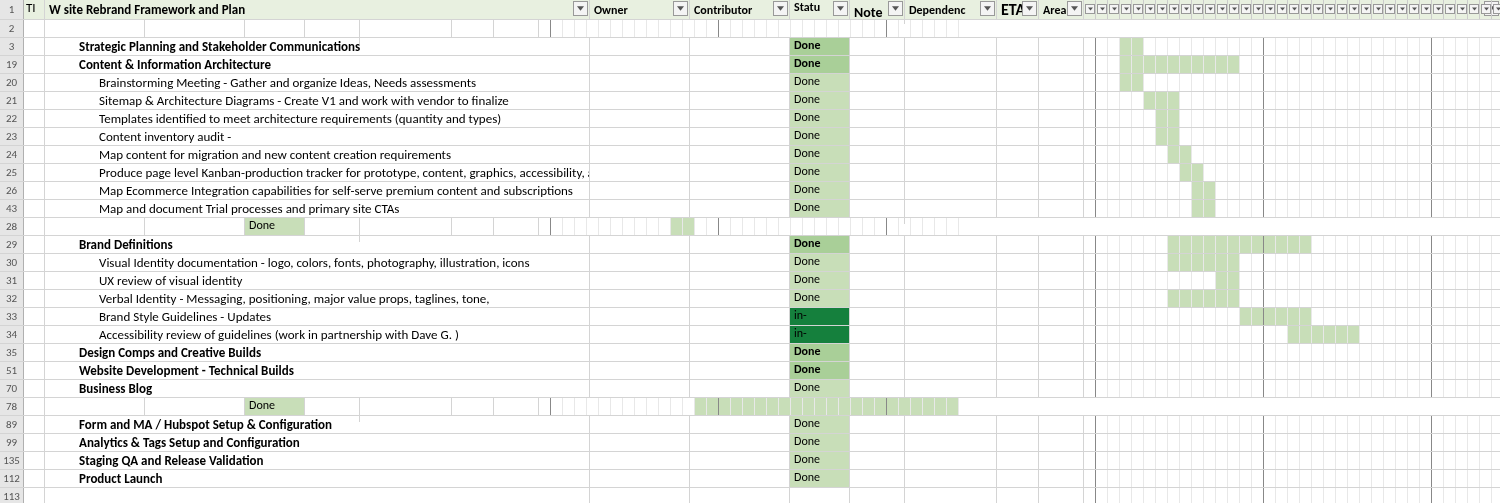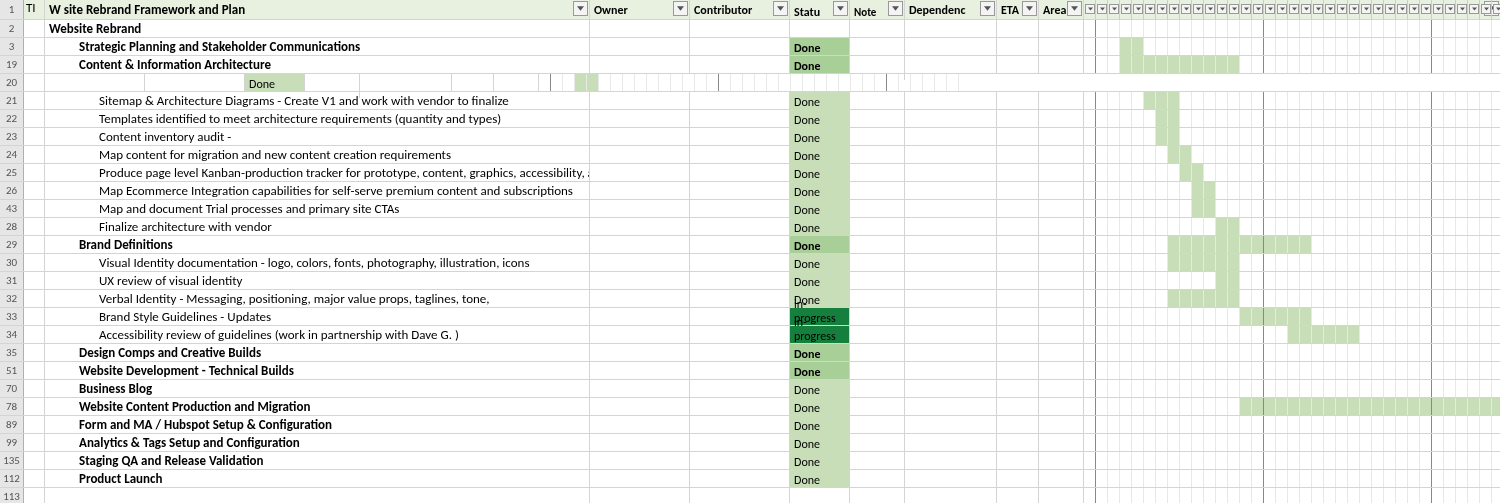--- a/index.html
+++ b/index.html
@@ -5,24 +5,24 @@
 * { margin: 0; padding: 0; box-sizing: border-box; }
 body { font-family: Calibri, Arial, sans-serif; font-size: 13px; color: #000; background: #fff; overflow: hidden; }
 .sheet { display: flex; flex-direction: column; width: 1500px; }
 .row { display: flex; height: 18px; border-bottom: 1px solid #d4d4d4; align-items: stretch; }
 .row.header { background: #e8f0e0; height: 20px; }
 .rownum { width: 24px; min-width: 24px; background: #e6e6e6; border-right: 1px solid #b0b0b0; font-size: 11px; color: #555; display: flex; align-items: center; justify-content: center; }
 .col-a { width: 21px; min-width: 21px; border-right: 1px solid #d4d4d4; display: flex; align-items: flex-start; padding: 0 2px; }
 .col-b { width: 545px; min-width: 545px; border-right: 1px solid #d4d4d4; display: flex; align-items: center; padding: 0 4px; font-size: 13px; overflow: hidden; white-space: nowrap; position: relative; }
 .col-c { width: 100px; min-width: 100px; border-right: 1px solid #d4d4d4; display: flex; align-items: center; padding: 0 4px; font-size: 12px; position: relative; }
 .col-d { width: 100px; min-width: 100px; border-right: 1px solid #d4d4d4; display: flex; align-items: center; padding: 0 4px; font-size: 12px; position: relative; }
-.col-e { width: 60px; min-width: 60px; border-right: 1px solid #d4d4d4; display: flex; align-items: flex-end; padding: 0 4px; font-size: 12px; position: relative; }
-.col-f { width: 55px; min-width: 55px; border-right: 1px solid #d4d4d4; display: flex; align-items: center; padding: 12px 4px; font-size: 11px; position: relative; }
+.col-e { width: 60px; min-width: 60px; border-right: 1px solid #d4d4d4; display: flex; align-items: flex-start; padding: 0 4px; font-size: 12px; position: relative; }
+.col-f { width: 55px; min-width: 55px; border-right: 1px solid #d4d4d4; display: flex; align-items: center; padding: 12px 4px; font-size: 14px; position: relative; }
 .col-g { width: 92px; min-width: 92px; border-right: 1px solid #d4d4d4; display: flex; align-items: center; padding: 8px 4px; font-size: 12px; position: relative; }
-.col-h { width: 42px; min-width: 42px; border-right: 1px solid #d4d4d4; display: flex; align-items: center; padding: 8px 4px; font-size: 12px; position: relative; }
+.col-h { width: 42px; min-width: 42px; border-right: 1px solid #d4d4d4; display: flex; align-items: center; padding: 8px 4px; font-size: 16px; position: relative; }
 .col-i { width: 45px; min-width: 45px; border-right: 1px solid #d4d4d4; display: flex; align-items: center; padding: 0 4px; font-size: 12px; position: relative; }
 .gantt { flex: 1; display: flex; position: relative; }
 .gcell { width: 12px; min-width:12px; border-right: 1px solid #e8e8e8; height: 100%; }
 .gcell.dark { border-right: 1px solid #888; }
 .gcell.fill { background: #c8deb8; }
 .bold { font-weight: 700; }
 .ind1 { padding-left: 34px; }
 .ind2 { padding-left: 54px; }
 .status-done-light { background: #c8deb8; font-size: 12px; }
 .status-done-dark { background: #a9cf98; font-size: 12px; font-weight: 700; }
@@ -356,23 +356,20 @@
               <path d="M0 0 L8 0 L4 5 Z" fill="#555"></path>
             </svg>
           </div>
         </div>
       </div>
   </div>
   <div id="rows">
       <div class="row">
         <div class="rownum">2</div>
         <div class="col-a"></div>
-        <div class="col-b">
-          <span class="bold">Website Rebrand</span>
-        </div>
         <div class="col-c"></div>
         <div class="col-d"></div>
         <div class="col-e "></div>
         <div class="col-f"></div>
         <div class="col-g"></div>
         <div class="col-h"></div>
         <div class="col-i"></div>
         <div class="gantt">
           <div class="gcell dark"></div>
           <div class="gcell"></div>
@@ -513,20 +510,23 @@
           <div class="gcell"></div>
           <div class="gcell"></div>
           <div class="gcell"></div>
           <div class="gcell"></div>
           <div class="gcell"></div>
         </div>
       </div>
       <div class="row">
         <div class="rownum">20</div>
         <div class="col-a"></div>
+        <div class="col-b ind2">
+          <span>Brainstorming Meeting - Gather and organize Ideas, Needs assessments</span>
+        </div>
         <div class="col-c"></div>
         <div class="col-d"></div>
         <div class="col-e status-done-light">
           <span>Done</span>
         </div>
         <div class="col-f"></div>
         <div class="col-g"></div>
         <div class="col-h"></div>
         <div class="col-i"></div>
         <div class="gantt">
@@ -934,23 +934,20 @@
           <div class="gcell"></div>
           <div class="gcell"></div>
           <div class="gcell"></div>
           <div class="gcell"></div>
           <div class="gcell"></div>
         </div>
       </div>
       <div class="row">
         <div class="rownum">28</div>
         <div class="col-a"></div>
-        <div class="col-b ind2">
-          <span>Finalize architecture with vendor</span>
-        </div>
         <div class="col-c"></div>
         <div class="col-d"></div>
         <div class="col-e status-done-light">
           <span>Done</span>
         </div>
         <div class="col-f"></div>
         <div class="col-g"></div>
         <div class="col-h"></div>
         <div class="col-i"></div>
         <div class="gantt">
@@ -1464,23 +1461,20 @@
           <div class="gcell"></div>
           <div class="gcell"></div>
           <div class="gcell"></div>
           <div class="gcell"></div>
           <div class="gcell"></div>
         </div>
       </div>
       <div class="row">
         <div class="rownum">78</div>
         <div class="col-a"></div>
-        <div class="col-b ind1">
-          <span class="bold">Website Content Production and Migration</span>
-        </div>
         <div class="col-c"></div>
         <div class="col-d"></div>
         <div class="col-e status-done-light">
           <span>Done</span>
         </div>
         <div class="col-f"></div>
         <div class="col-g"></div>
         <div class="col-h"></div>
         <div class="col-i"></div>
         <div class="gantt">

